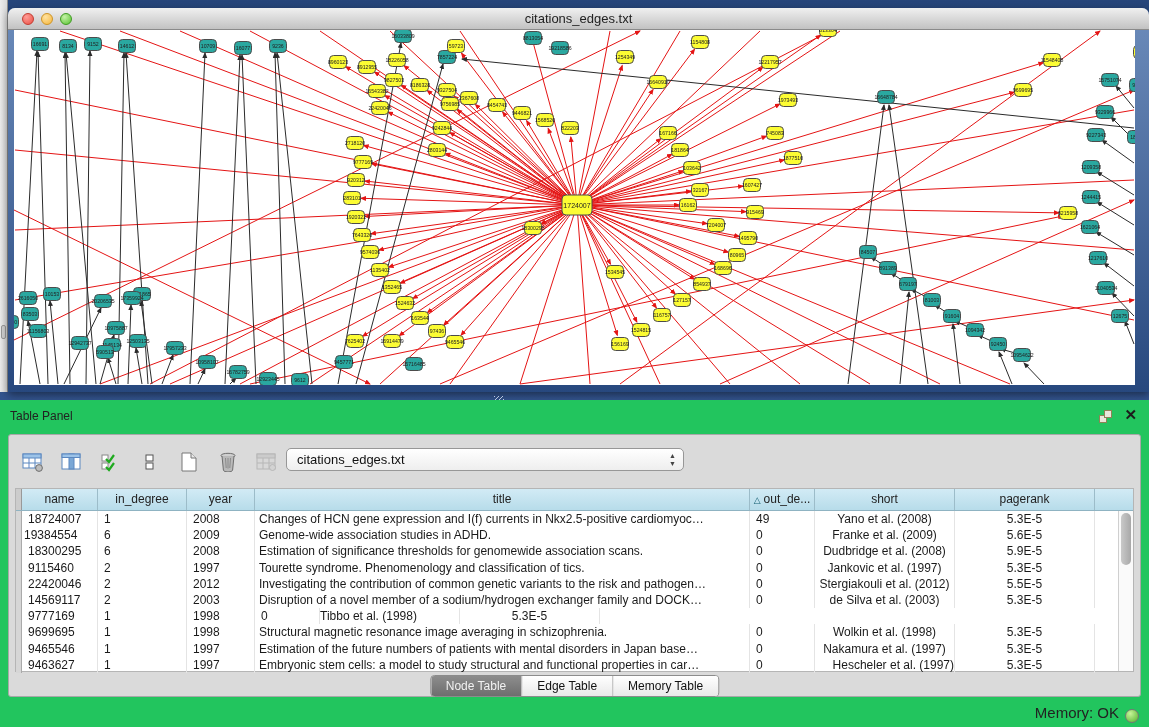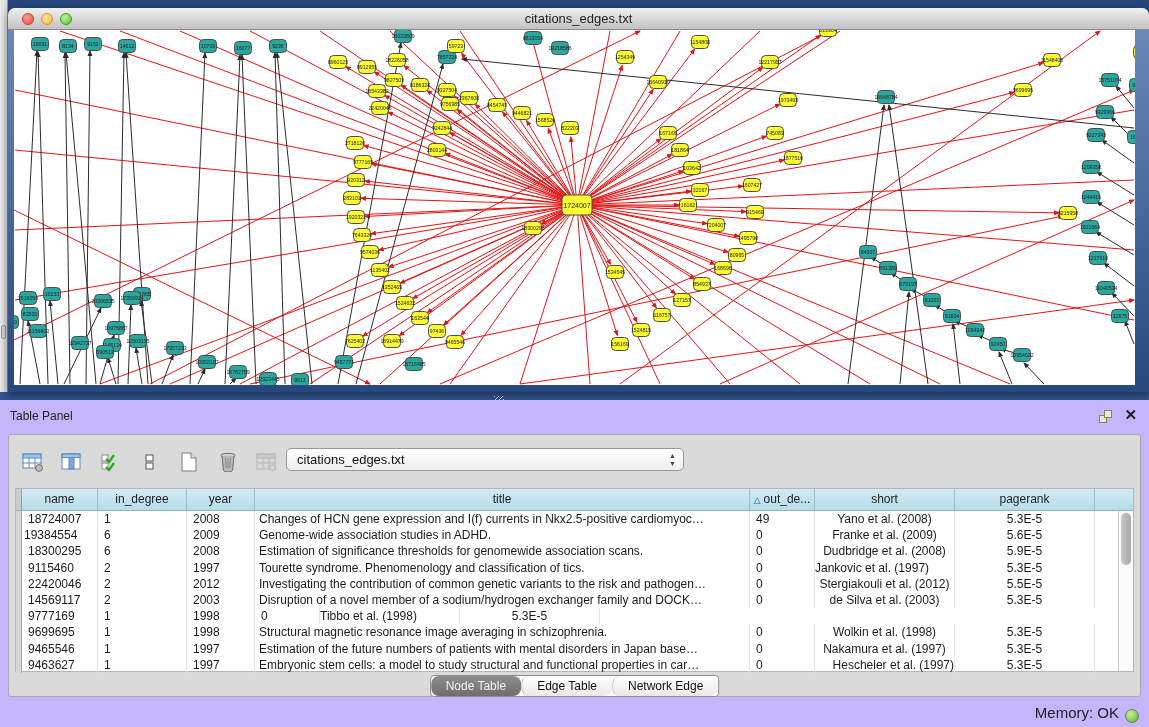--- a/index.html
+++ b/index.html
@@ -26,21 +26,21 @@
   .tl.yel   { left:33px; background:radial-gradient(circle at 35% 30%,#ffe2a0,#f5b63c); border:1px solid #cf9426;}
   .tl.grn   { left:52px; background:radial-gradient(circle at 35% 30%,#c4f2a6,#58c231); border:1px solid #3f9c22;}
   .canvas { position:absolute; left:6px; top:22px; width:1121px; height:355px;
     background:#ffffff; overflow:hidden; }
   .canvas svg { display:block; }
   .win-grip { position:absolute; left:486px; top:388px; width:10px; height:7px;
     background:repeating-linear-gradient(135deg,#b9c6dd 0 1px,transparent 1px 3px); }
 
   
   .table-panel { position:absolute; left:0; top:400px; width:1149px; height:327px;
-    background:#c4b5fd; }
+    background:#22c55e; }
   .panel-title { position:absolute; left:10px; top:9px; font-size:12px; color:#222; }
   .float-ico { position:absolute; right:36px; top:10px; width:14px; height:13px; }
   .float-ico i { position:absolute; border:1px solid #8d8455; background:#e9e7da; }
   .float-ico i:first-child { left:0; top:5px; width:8px; height:8px; }
   .float-ico i:last-child  { left:5px; top:0; width:8px; height:8px; }
   .close-ico { position:absolute; right:12px; top:6px; font-size:15px; font-weight:bold;
     color:#1c1c1c; line-height:18px; }
 
   .content-box { position:absolute; left:8px; top:34px; width:1133px; height:263px;
     background:#dadada; border:1px solid #a8a8a8; border-radius:3px; }
@@ -72,21 +72,21 @@
   .scrollbar { position:absolute; right:0; top:22px; bottom:0; width:15px;
     background:#fafafa; border-left:1px solid #cfcfcf; }
   .thumb { position:absolute; left:2px; top:2px; width:10px; height:52px;
     background:linear-gradient(90deg,#c9c9c9,#a8a8a8); border-radius:6px; }
 
   
   .tabbar { position:absolute; left:50%; transform:translateX(-50%); top:240px;
     display:flex; border:1px solid #8c8c8c; border-radius:4px; overflow:hidden;
     background:#fff; }
   .tab { font-size:12px; padding:3px 15px; color:#111;
-    background:linear-gradient(#ffffff,#e9e9e9); border-left:1px solid #b5b5b5;border-radius:8px; }
+    background:linear-gradient(#ffffff,#e9e9e9); border-left:1px solid #b5b5b5; }
   .tab:first-child { border-left:none; }
   .tab.active { background:linear-gradient(#8d8d8d,#6e6e6e); color:#f2f2f2; }
 
   
   .status { position:absolute; right:30px; bottom:6px; font-size:15px; color:#222; }
   .mem-dot { position:absolute; right:10px; bottom:4px; width:14px; height:14px;
     border-radius:50%; border:1px solid #767676;
     background:radial-gradient(circle at 35% 30%,#c7f59a,#53b32a); }
 </style>
 </head>
@@ -617,21 +617,21 @@
             <div class="td" style="width: 140px; padding-left: 0px; text-align: center;">Dudbridge et al. (2008)</div>
             <div class="td" style="width: 140px; padding-left: 0px; text-align: center;">5.9E-5</div>
           </div>
           <div class="tr">
             <div class="td rowhdr" style="width: 6px;"></div>
             <div class="td" style="width: 76px; padding-left: 6px;">9115460</div>
             <div class="td" style="width: 89px; padding-left: 6px;">2</div>
             <div class="td" style="width: 68px; padding-left: 6px;">1997</div>
             <div class="td" style="width: 495px; padding-left: 4px;">Tourette syndrome. Phenomenology and classification of tics.</div>
             <div class="td" style="width: 65px; padding-left: 6px;">0</div>
-            <div class="td" style="width: 140px; padding-left: 0px; text-align: left;">Jankovic et al. (1997)</div>
+            <div class="td" style="width: 140px; padding-left: 0px; text-align: center;">Jankovic et al. (1997)</div>
             <div class="td" style="width: 140px; padding-left: 0px; text-align: center;">5.3E-5</div>
           </div>
           <div class="tr">
             <div class="td rowhdr" style="width: 6px;"></div>
             <div class="td" style="width: 76px; padding-left: 6px;">22420046</div>
             <div class="td" style="width: 89px; padding-left: 6px;">2</div>
             <div class="td" style="width: 68px; padding-left: 6px;">2012</div>
             <div class="td" style="width: 495px; padding-left: 4px;">Investigating the contribution of common genetic variants to the risk and pathogen…</div>
             <div class="td" style="width: 65px; padding-left: 6px;">0</div>
             <div class="td" style="width: 140px; padding-left: 0px; text-align: center;">Stergiakouli et al. (2012)</div>
@@ -688,19 +688,19 @@
           </div>
         </div>
       <div class="scrollbar">
         <div class="thumb"></div>
       </div>
     </div>
 
     <div class="tabbar" id="tabbar">
         <div class="tab active">Node Table</div>
         <div class="tab">Edge Table</div>
-        <div class="tab">Network Edge</div>
+        <div class="tab">Memory Table</div>
       </div>
   </div>
 
   <div class="status">Memory: OK</div>
   <div class="mem-dot"></div>
 </div>
 
 </body></html>

